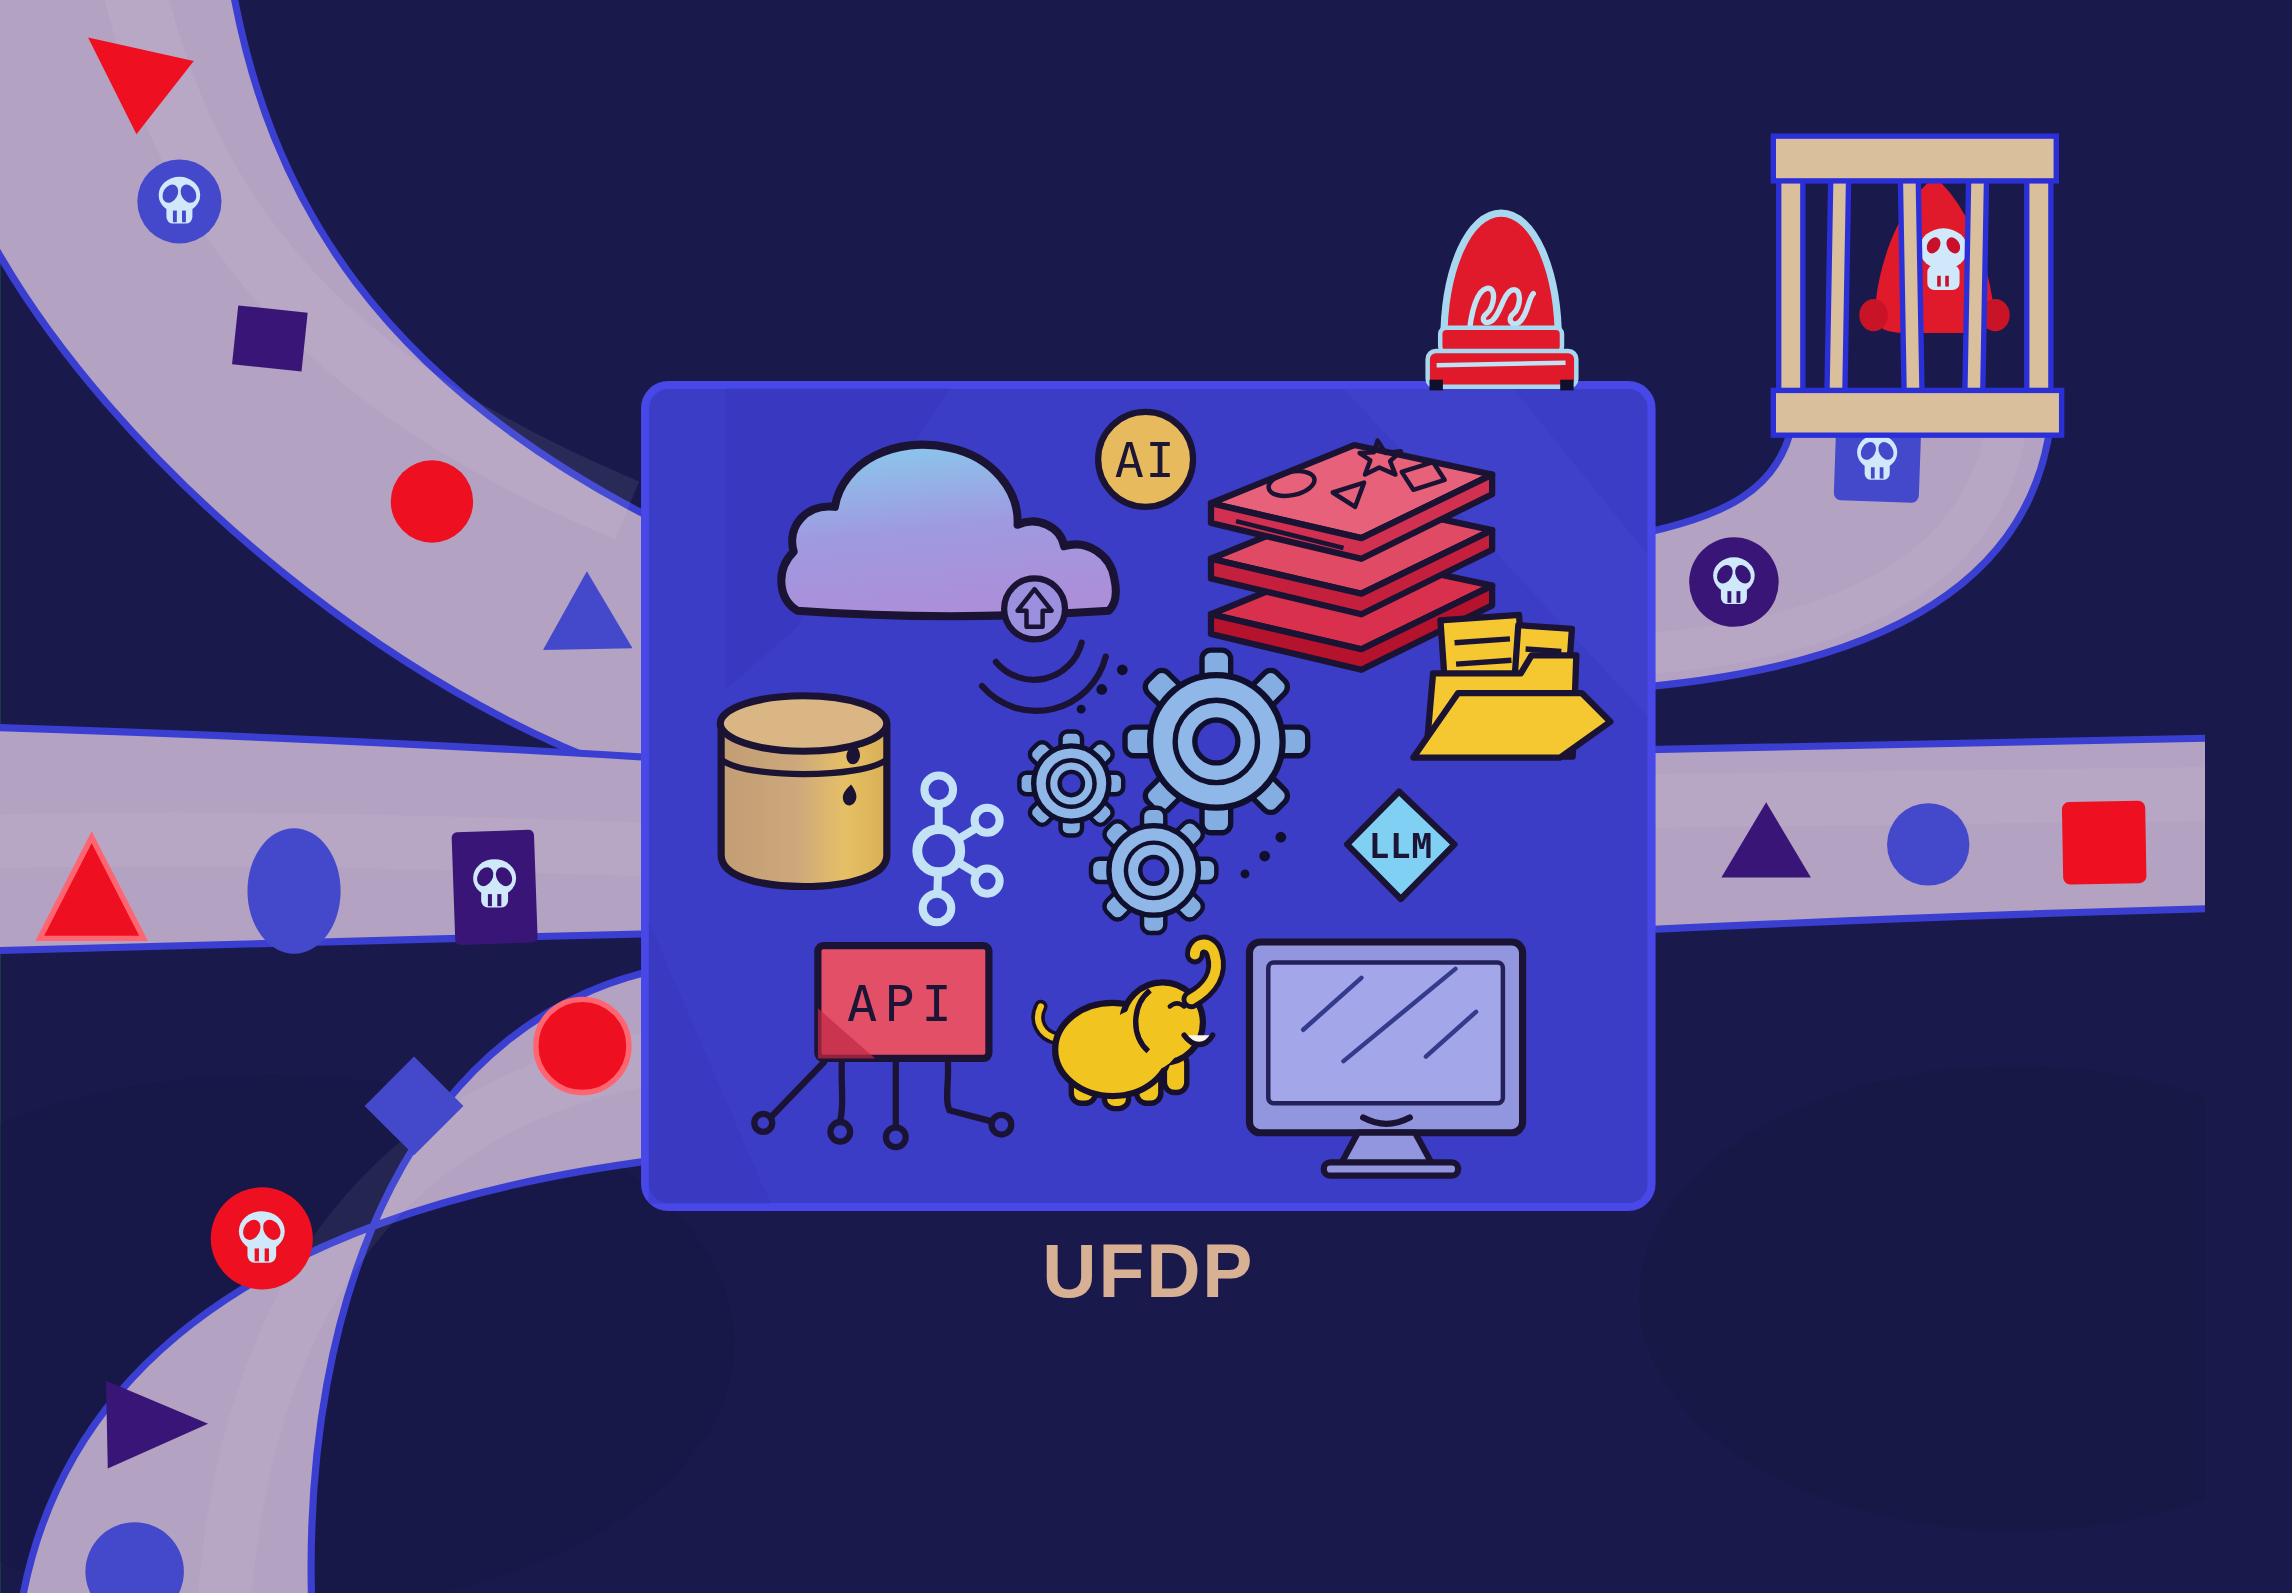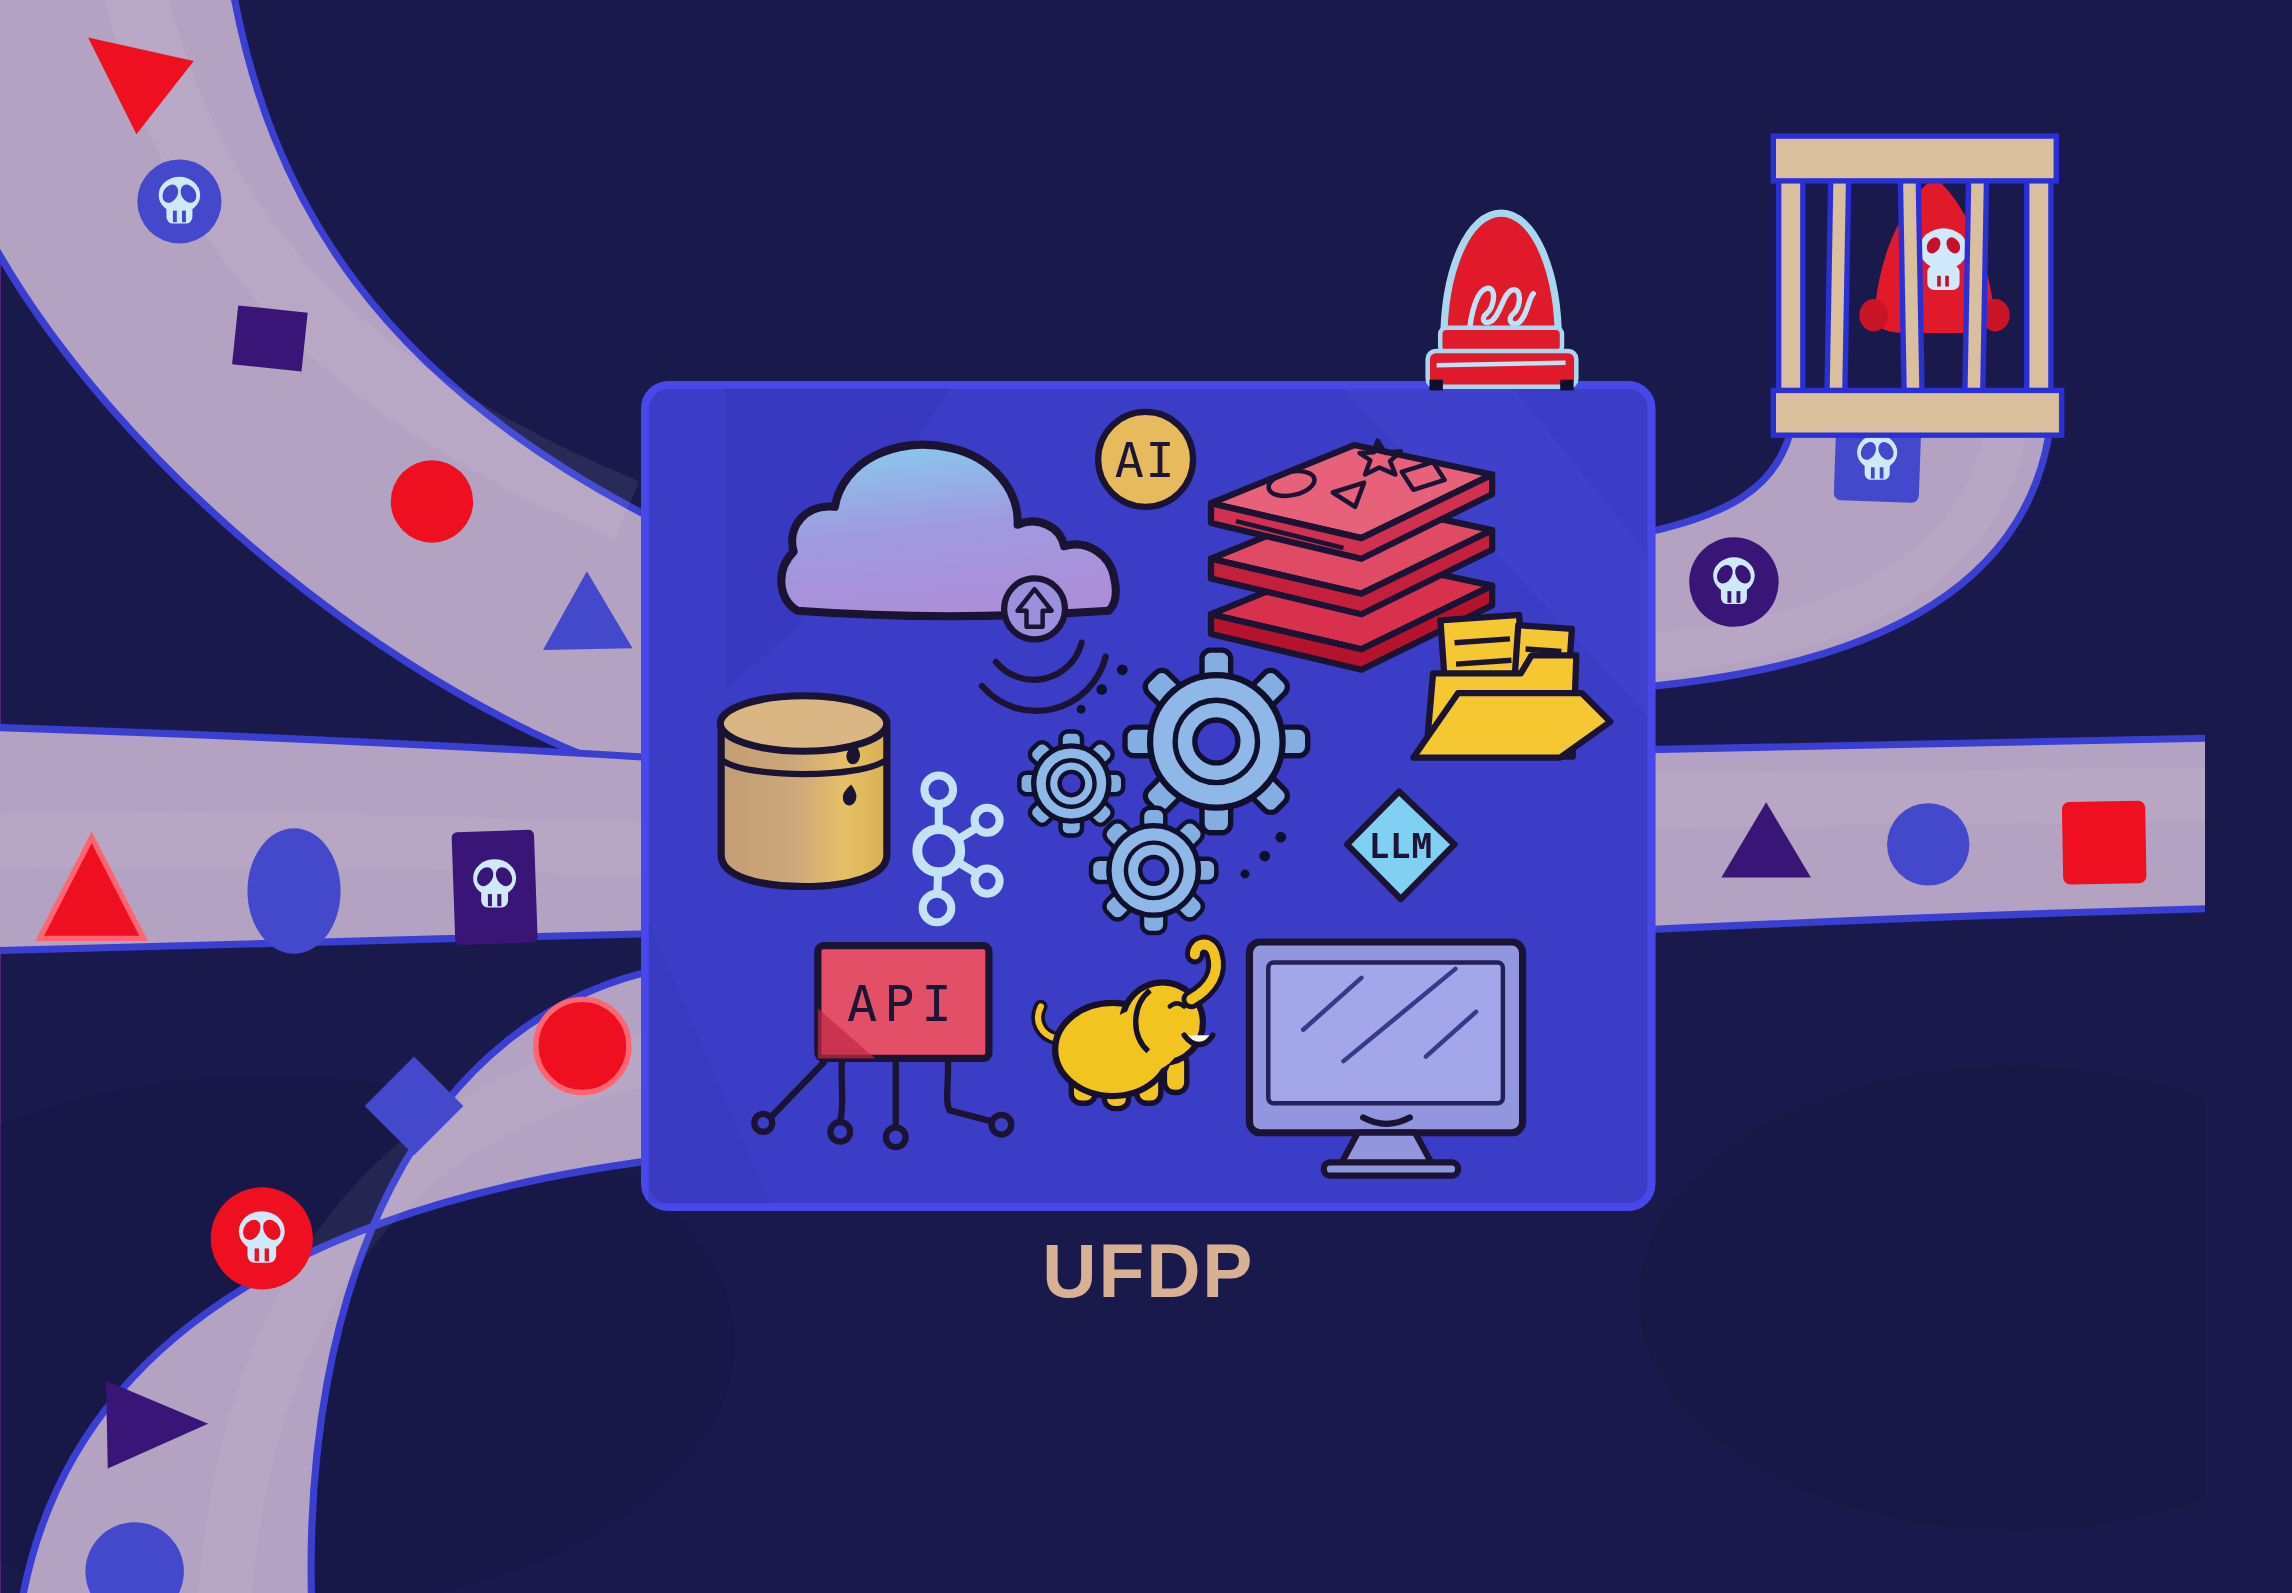--- a/index.html
+++ b/index.html
@@ -1,16 +1,16 @@
 <!DOCTYPE html>
 <html style="font-size:14.3px"><head>
 <meta charset="utf-8">
 <style>
   html,body{margin:0;padding:0;background:#191a4b;}
-  .page{position:relative;width:2205px;height:1593px;overflow:hidden;background:#d946ef;}
+  .page{position:relative;width:2205px;height:1593px;overflow:hidden;background:#15803d;}
   svg{display:block}
   text{user-select:none}
   .hand{font-family:"DejaVu Sans Mono",monospace;fill:#1d1535;}
   .brand{font-family:"Liberation Sans",sans-serif;font-weight:bold;}
 </style>
 </head>
 <body>
 
 <div class="page">
 <svg viewBox="0 0 2560 1779" width="2293" height="1593">

